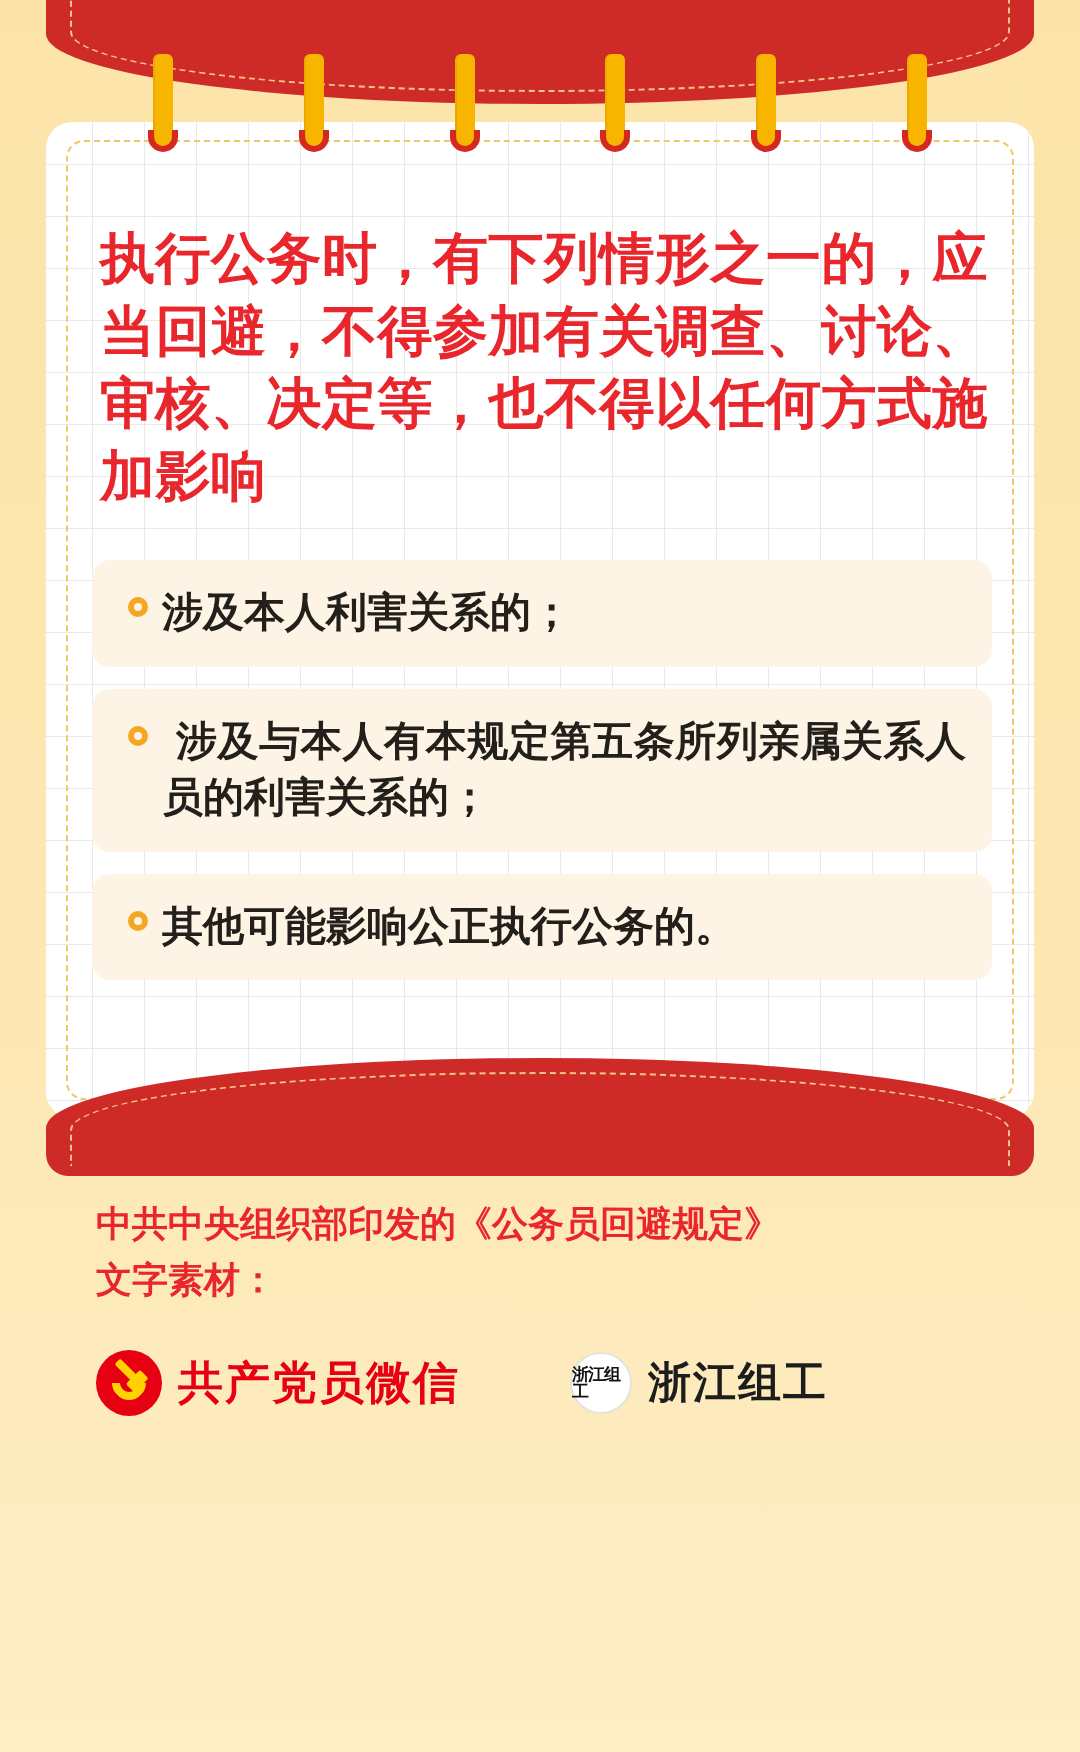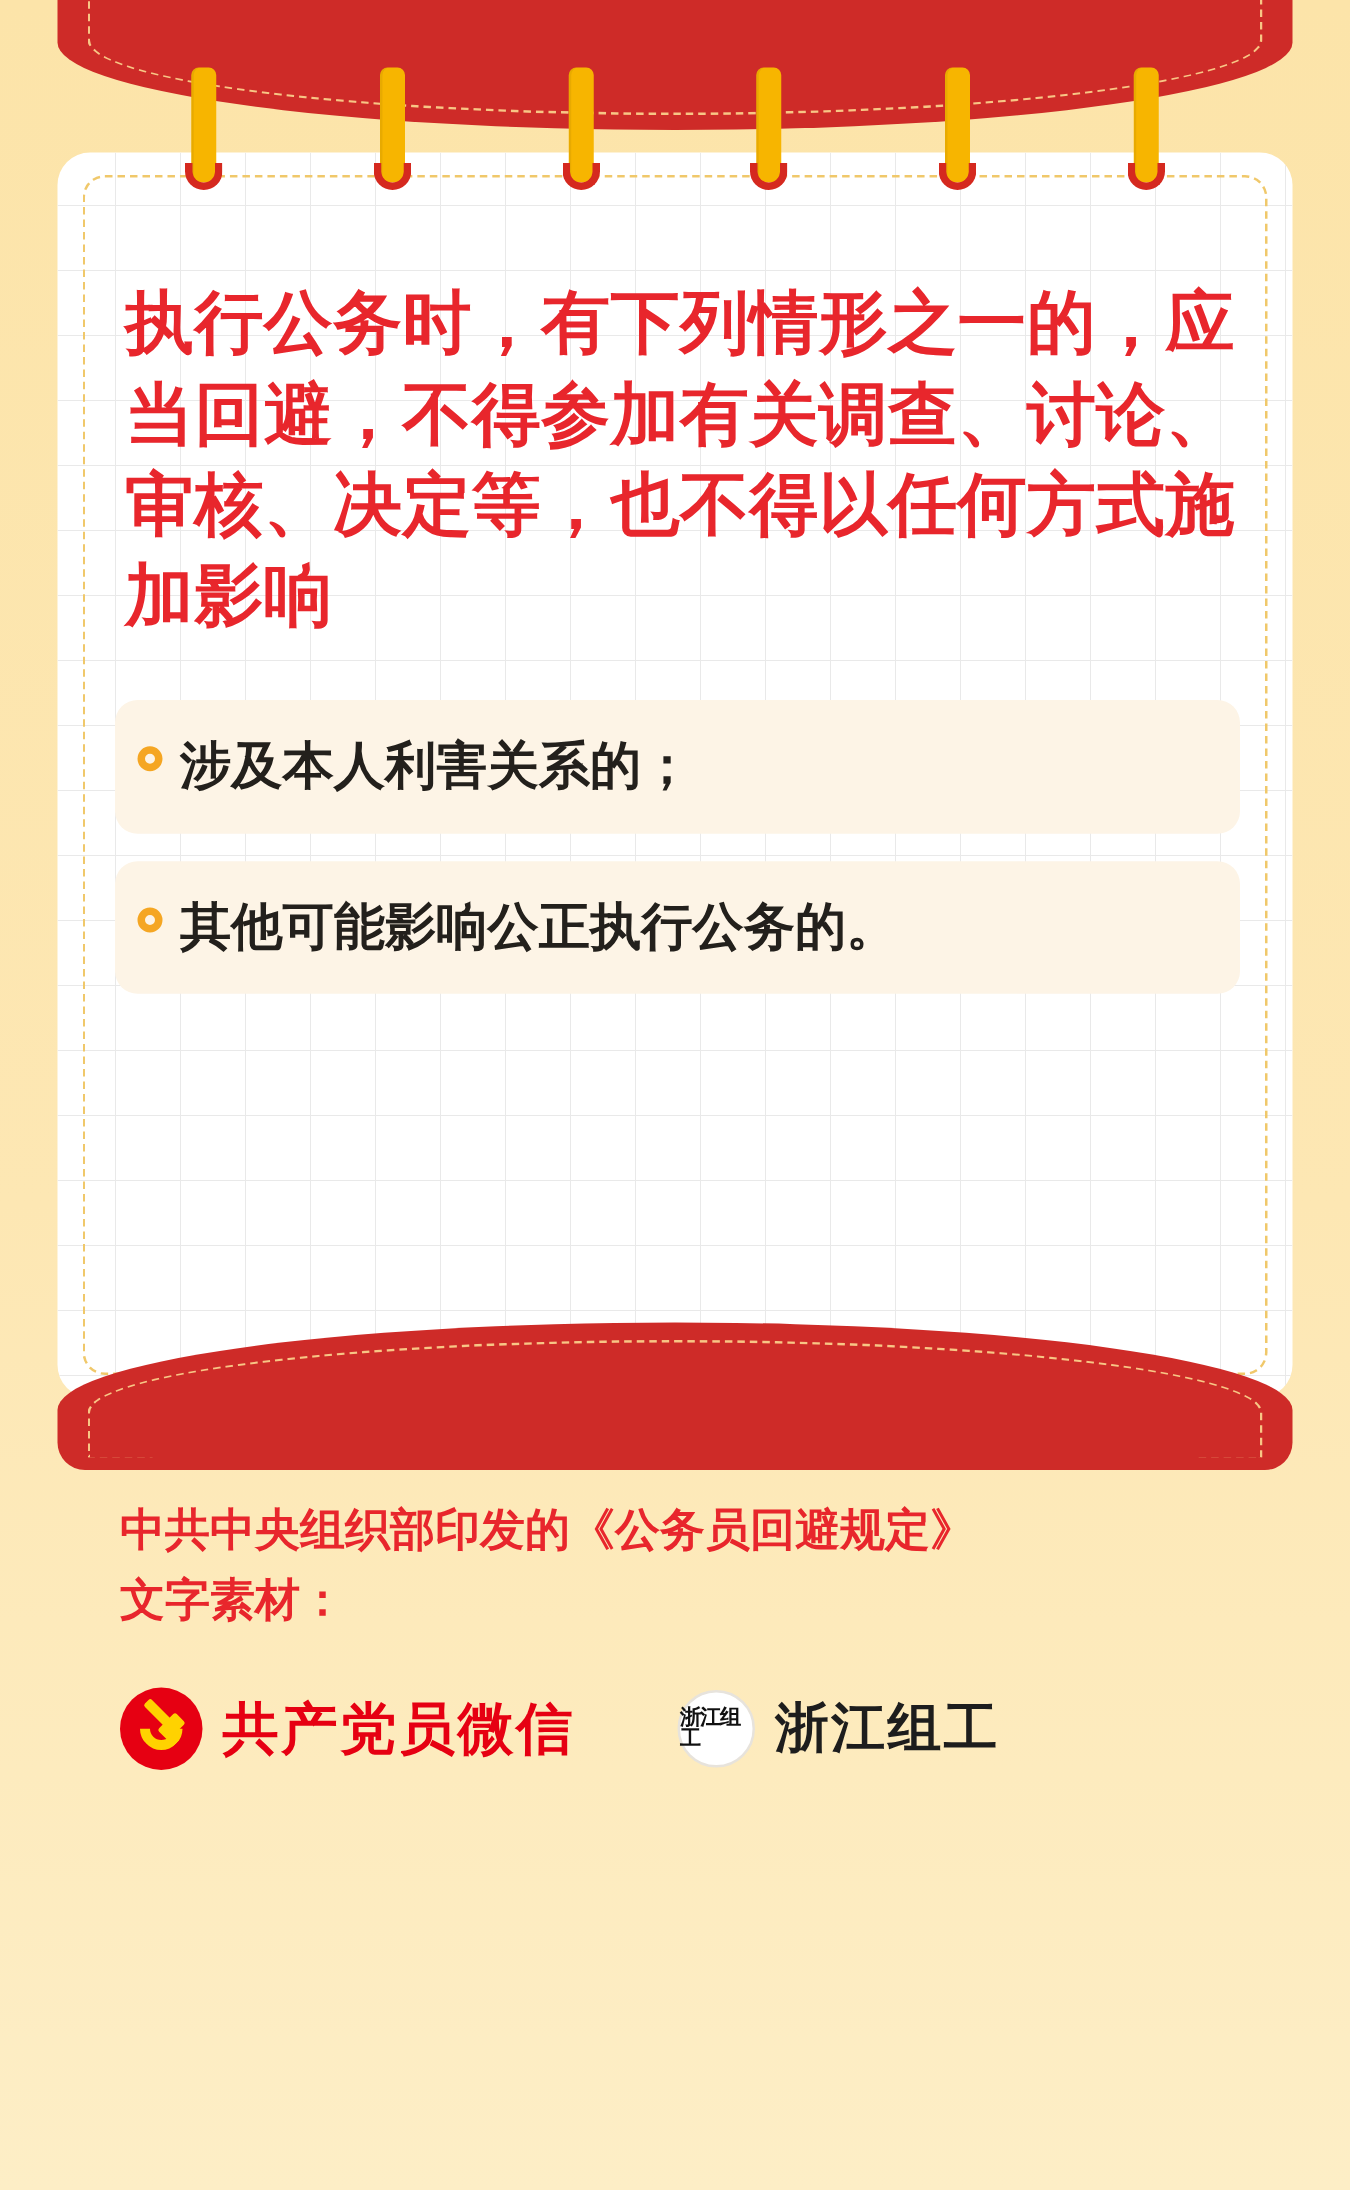--- a/index.html
+++ b/index.html
@@ -145,21 +145,21 @@
     right: 88px;
     top: 560px;
     z-index: 6;
     display: flex;
     flex-direction: column;
     gap: 22px;
   }
   .card {
     background: #fdf4e6;
     border-radius: 18px;
-    padding: 24px 26px 26px 18px;
+    padding: 24px 26px 26px 36px;
     display: flex;
     align-items: flex-start;
     gap: 14px;
   }
   .dot {
     flex: 0 0 auto;
     width: 20px;
     height: 20px;
     border-radius: 50%;
     border: 6px solid #f5a623;
@@ -188,21 +188,21 @@
     z-index: 6;
   }
 
   
   .logos {
     position: absolute;
     left: 96px;
     top: 1350px;
     display: flex;
     align-items: center;
-    gap: 82px;
+    gap: 110px;
     z-index: 6;
   }
   .logo-block { display: flex; align-items: center; gap: 16px; }
 
   .party-badge {
     width: 66px; height: 66px;
     background: #e60012;
     border-radius: 50%;
     position: relative;
   }
@@ -310,20 +310,24 @@
     <span class="ring"></span>
   </div>
 
   <div class="headline">执行公务时，有下列情形之一的，应当回避，不得参加有关调查、讨论、审核、决定等，也不得以任何方式施加影响</div>
 
   <div class="cards">
     <div class="card">
       <span class="dot"></span>
       <span class="card-text">涉及本人利害关系的；</span>
     </div>
+    <div class="card indent">
+      <span class="dot"></span>
+      <span class="card-text">涉及与本人有本规定第五条所列亲属关系人员的利害关系的；</span>
+    </div>
     <div class="card">
       <span class="dot"></span>
       <span class="card-text">其他可能影响公正执行公务的。</span>
     </div>
   </div>
 
   <div class="credit">
     <div>中共中央组织部印发的《公务员回避规定》</div>
     <div>文字素材：</div>
   </div>

